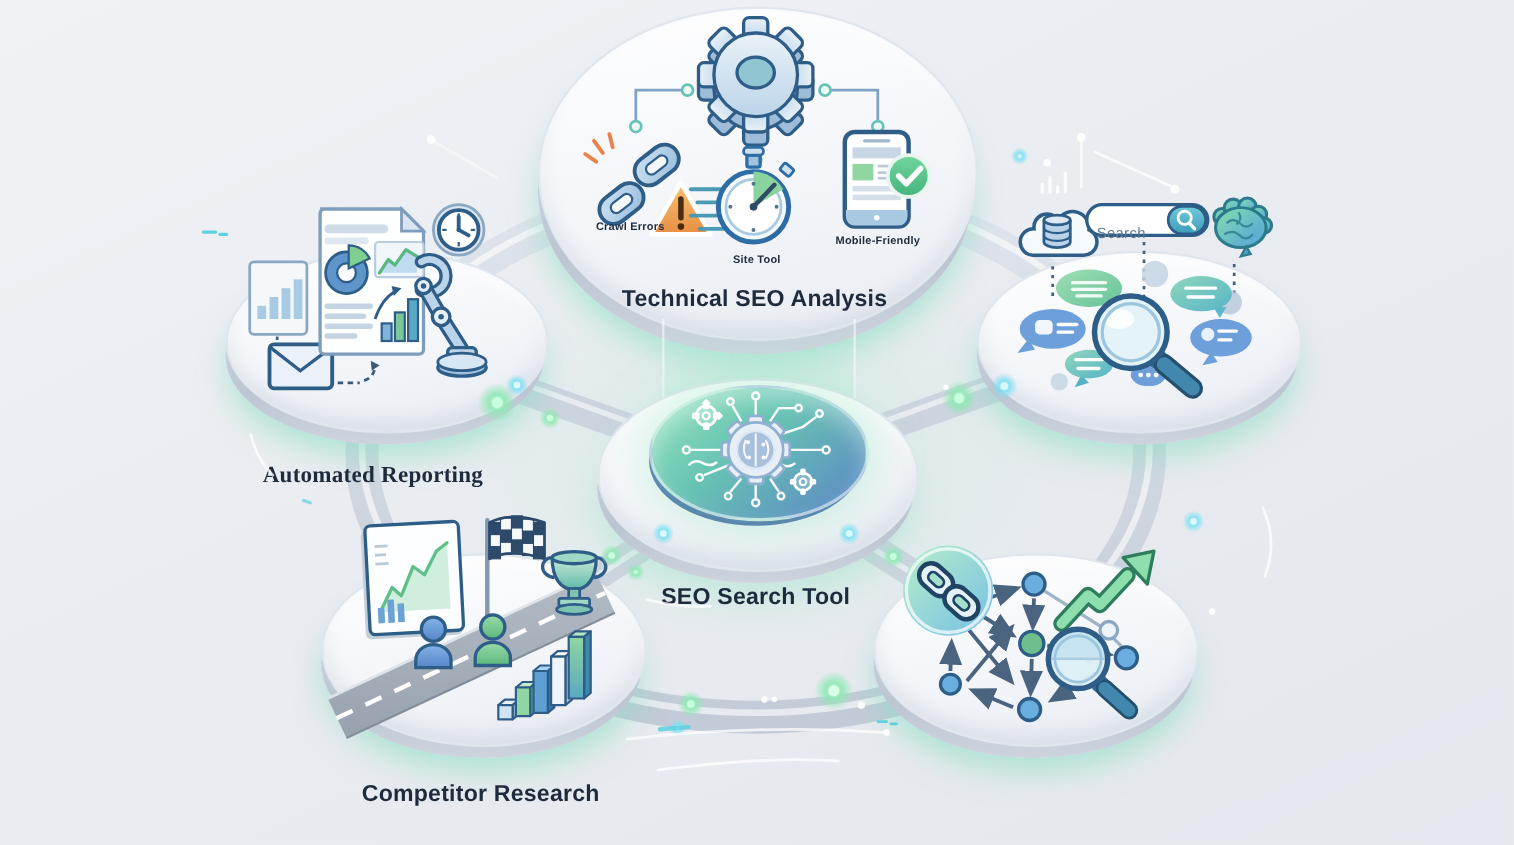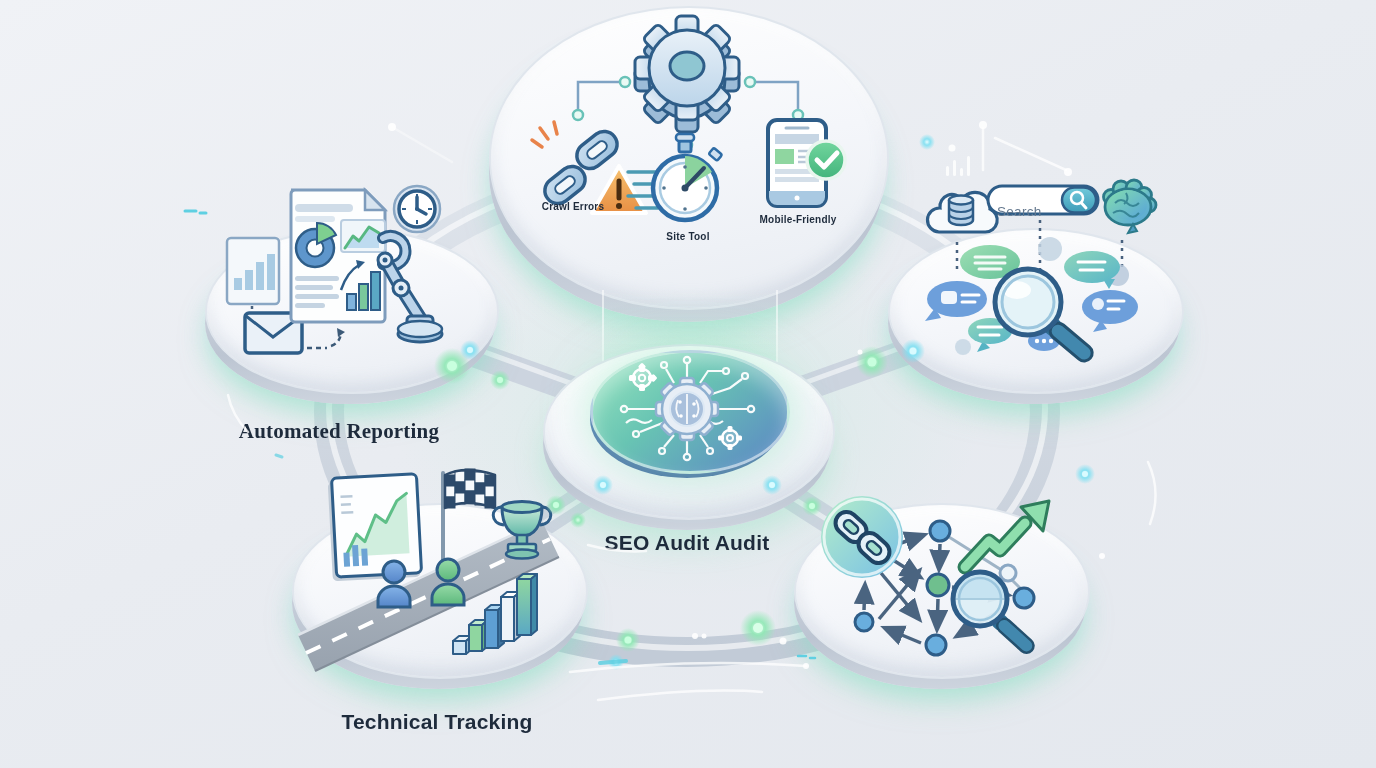--- a/index.html
+++ b/index.html
@@ -667,26 +667,27 @@
         <rect x="0" y="-7" width="44" height="14" rx="7" fill="#4288ae" stroke="#24506e" stroke-width="2.5"></rect>
       </g>
       <circle cx="185" cy="144" r="27" fill="#ddeef6" fill-opacity="0.95"></circle>
       <path d="M158,144 a27,27 0 0 1 54,0 z" fill="#c6e3f1"></path>
       <line x1="160" y1="144" x2="210" y2="144" stroke="#a9cde0" stroke-width="2"></line>
       <circle cx="185" cy="144" r="21" fill="none" stroke="#9cc6de" stroke-width="2.5"></circle>
       <circle cx="185" cy="144" r="27" fill="none" stroke="#2e5d88" stroke-width="5"></circle>
     </g>
   </svg>
 
+  <div class="lbl lbl-main" style="left:536px;top:260px;width:300px;z-index:7;">Technical SEO Analysis</div>
   <div class="lbl lbl-sub" style="left:493px;top:201px;width:160px;z-index:7;">Crawl Errors</div>
   <div class="lbl lbl-sub" style="left:608px;top:231px;width:160px;z-index:7;">Site Tool</div>
   <div class="lbl lbl-sub" style="left:718px;top:214px;width:160px;z-index:7;">Mobile-Friendly</div>
   <div class="lbl lbl-main" style="left:194px;top:419px;width:290px;z-index:7;font-family:Liberation Serif, serif;">Automated Reporting</div>
-  <div class="lbl lbl-main" style="left:542px;top:531px;width:290px;z-index:7;">SEO Audit Audit</div>
-  <div class="lbl lbl-main" style="left:292px;top:710px;width:290px;z-index:7;">Technical Tracking</div>
+  <div class="lbl lbl-main" style="left:542px;top:531px;width:290px;z-index:7;">SEO Search Tool</div>
+  <div class="lbl lbl-main" style="left:292px;top:710px;width:290px;z-index:7;">Competitor Research</div>
   <div id="search-text" style="left:997px;top:192px;width:60px;z-index:7;">Search</div>
 
   <svg id="fx" width="1376" height="768" style="left:0;top:0;z-index:8;pointer-events:none;">
     <defs>
       <radialGradient id="gg">
           <stop offset="0" stop-color="#d9ffe8"></stop>
           <stop offset="0.4" stop-color="#8fe8b4" stop-opacity="0.9"></stop>
           <stop offset="1" stop-color="#8fe8b4" stop-opacity="0"></stop>
         </radialGradient>
       <radialGradient id="cg">

